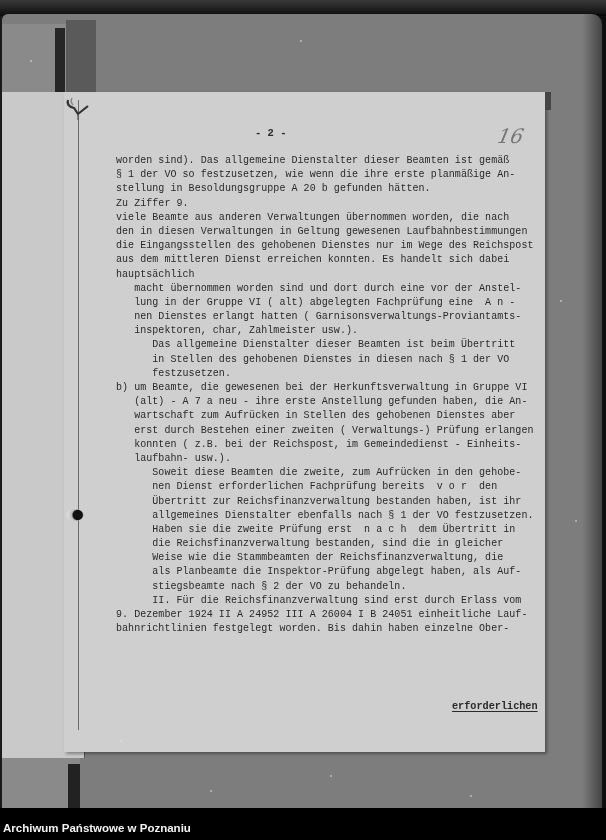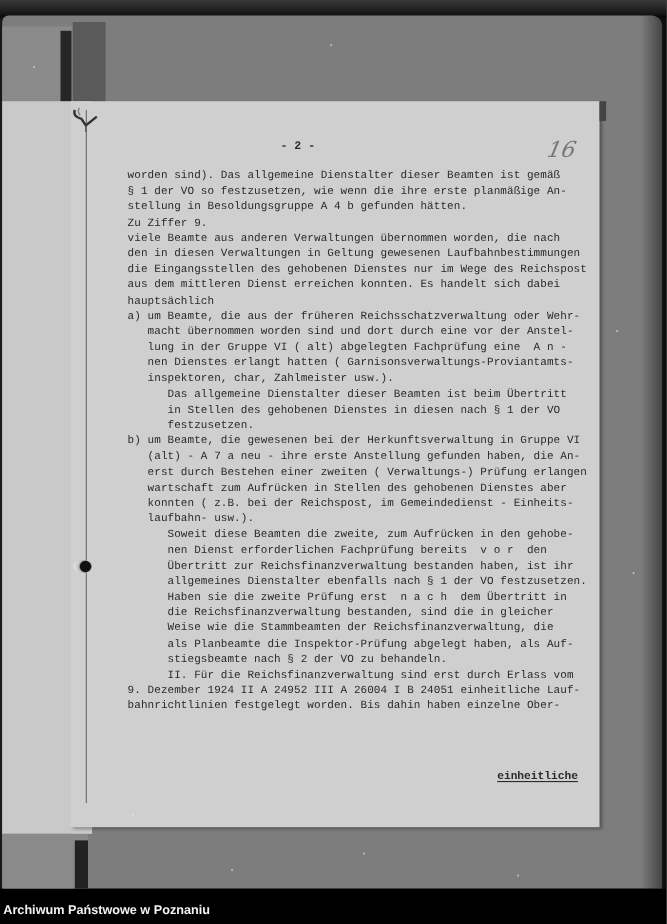--- a/index.html
+++ b/index.html
@@ -128,56 +128,55 @@
   </svg>
 
   <div class="punch-hole"></div>
 
   <div class="page-num">- 2 -</div>
   <div class="folio">16</div>
 
   <div class="text-block" style="top:154px;">
     <span class="line">worden sind). Das allgemeine Dienstalter dieser Beamten ist gemäß</span>
     <span class="line">§ 1 der VO so festzusetzen, wie wenn die ihre erste planmäßige An-</span>
-    <span class="line">stellung in Besoldungsgruppe A 4 b gefunden hätten.</span>
+    <span class="line">stellung in Besoldungsgruppe A 20 b gefunden hätten.</span>
     <span class="line">Zu Ziffer 9.</span>
     <span class="line">viele Beamte aus anderen Verwaltungen übernommen worden, die nach</span>
     <span class="line">den in diesen Verwaltungen in Geltung gewesenen Laufbahnbestimmungen</span>
     <span class="line">die Eingangsstellen des gehobenen Dienstes nur im Wege des Reichspost</span>
     <span class="line">aus dem mittleren Dienst erreichen konnten. Es handelt sich dabei</span>
     <span class="line">hauptsächlich</span>
-    <span class="line">a) um Beamte, die aus der früheren Reichsschatzverwaltung oder Wehr-</span>
     <span class="line">   macht übernommen worden sind und dort durch eine vor der Anstel-</span>
     <span class="line">   lung in der Gruppe VI ( alt) abgelegten Fachprüfung eine  A n -</span>
     <span class="line">   nen Dienstes erlangt hatten ( Garnisonsverwaltungs-Proviantamts-</span>
     <span class="line">   inspektoren, char, Zahlmeister usw.).</span>
     <span class="line">      Das allgemeine Dienstalter dieser Beamten ist beim Übertritt</span>
     <span class="line">      in Stellen des gehobenen Dienstes in diesen nach § 1 der VO</span>
     <span class="line">      festzusetzen.</span>
     <span class="line">b) um Beamte, die gewesenen bei der Herkunftsverwaltung in Gruppe VI</span>
     <span class="line">   (alt) - A 7 a neu - ihre erste Anstellung gefunden haben, die An-</span>
+    <span class="line">   wartschaft zum Aufrücken in Stellen des gehobenen Dienstes aber</span>
     <span class="line">   erst durch Bestehen einer zweiten ( Verwaltungs-) Prüfung erlangen</span>
-    <span class="line">   wartschaft zum Aufrücken in Stellen des gehobenen Dienstes aber</span>
     <span class="line">   konnten ( z.B. bei der Reichspost, im Gemeindedienst - Einheits-</span>
     <span class="line">   laufbahn- usw.).</span>
     <span class="line">      Soweit diese Beamten die zweite, zum Aufrücken in den gehobe-</span>
     <span class="line">      nen Dienst erforderlichen Fachprüfung bereits  v o r  den</span>
     <span class="line">      Übertritt zur Reichsfinanzverwaltung bestanden haben, ist ihr</span>
     <span class="line">      allgemeines Dienstalter ebenfalls nach § 1 der VO festzusetzen.</span>
     <span class="line">      Haben sie die zweite Prüfung erst  n a c h  dem Übertritt in</span>
     <span class="line">      die Reichsfinanzverwaltung bestanden, sind die in gleicher</span>
     <span class="line">      Weise wie die Stammbeamten der Reichsfinanzverwaltung, die</span>
     <span class="line">      als Planbeamte die Inspektor-Prüfung abgelegt haben, als Auf-</span>
     <span class="line">      stiegsbeamte nach § 2 der VO zu behandeln.</span>
     <span class="line">      II. Für die Reichsfinanzverwaltung sind erst durch Erlass vom</span>
     <span class="line">9. Dezember 1924 II A 24952 III A 26004 I B 24051 einheitliche Lauf-</span>
     <span class="line">bahnrichtlinien festgelegt worden. Bis dahin haben einzelne Ober-</span>
   </div>
 
-  <div class="signature-word">einheitliche</div>
+  <div class="signature-word">erforderlichen</div>
 
   <span class="speck" style="left:120px;top:740px"></span>
   <span class="speck" style="left:210px;top:790px"></span>
   <span class="speck" style="left:330px;top:775px"></span>
   <span class="speck" style="left:470px;top:795px"></span>
   <span class="speck" style="left:560px;top:300px"></span>
   <span class="speck" style="left:575px;top:520px"></span>
   <span class="speck" style="left:30px;top:60px"></span>
   <span class="speck" style="left:300px;top:40px"></span>
 </div>

